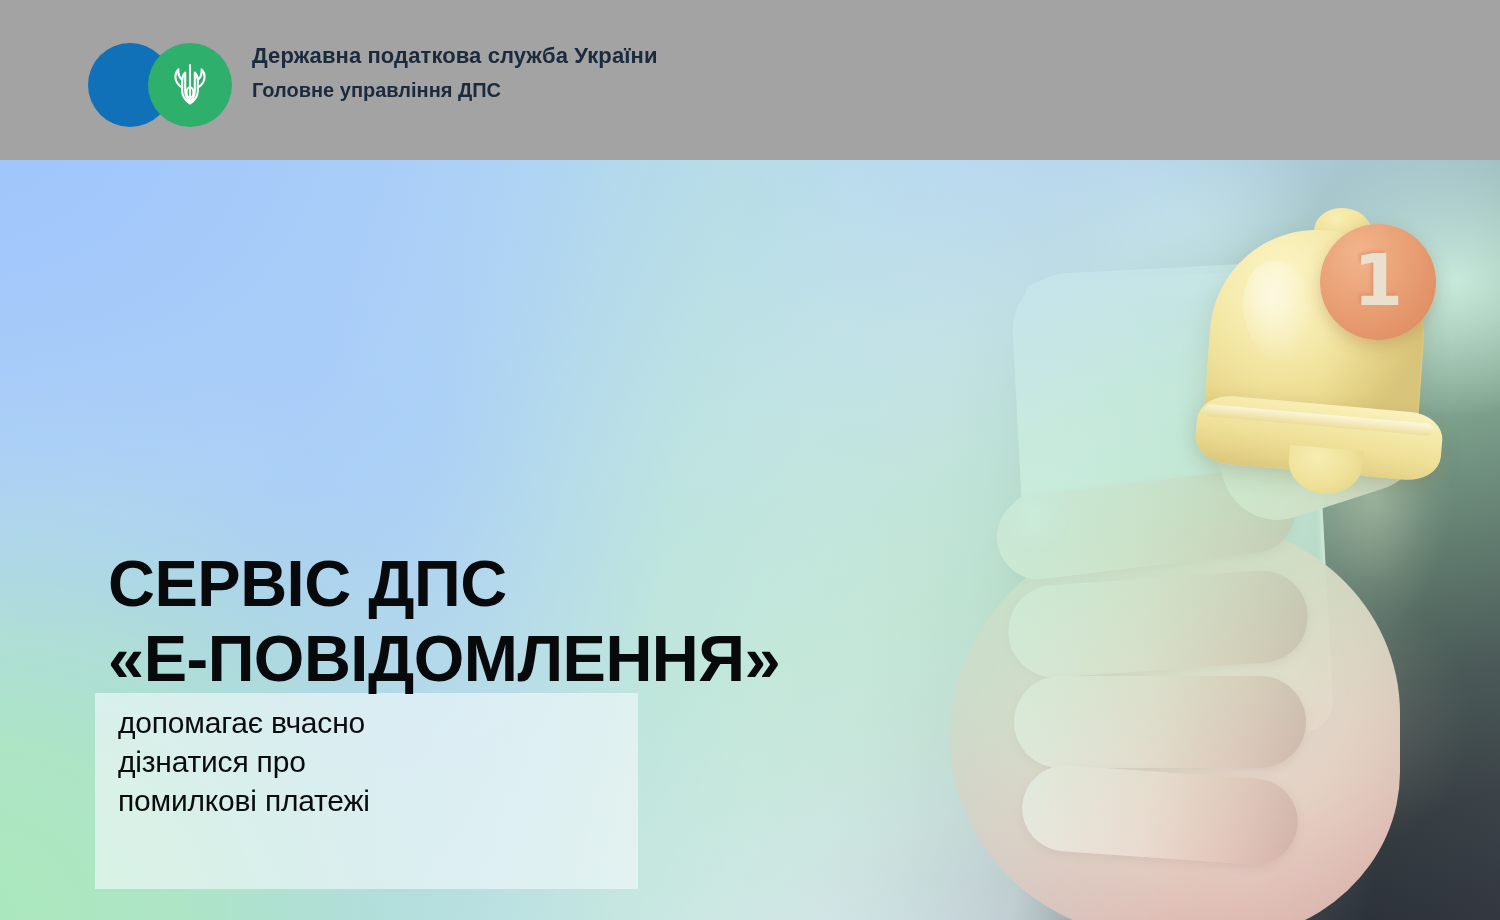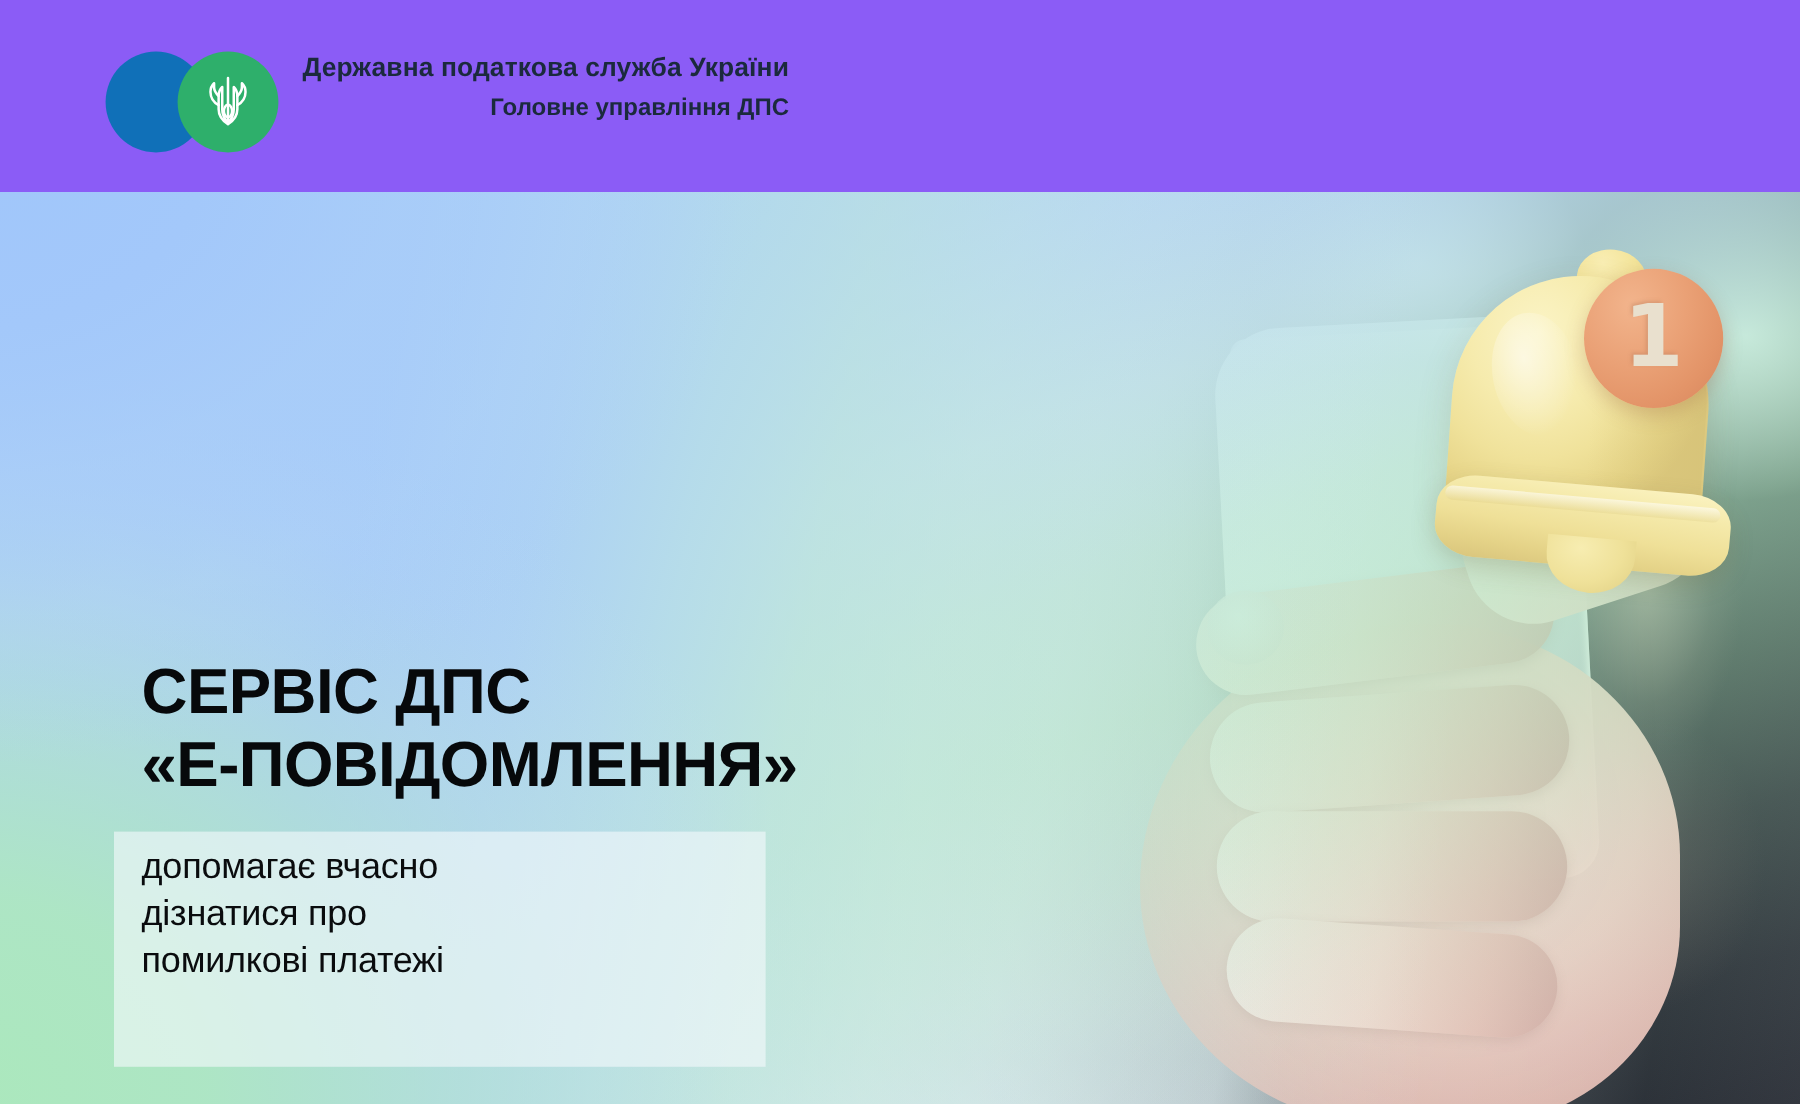--- a/index.html
+++ b/index.html
@@ -19,21 +19,21 @@
     overflow: hidden;
     background: #ffffff;
   }
 
   
   .header {
     position: absolute;
     left: 0; top: 0;
     width: 1500px;
     height: 160px;
-    background: #8b5cf6;
+    background: #a3a3a3;
     z-index: 40;
   }
   .logo-block {
     position: absolute;
     left: 88px;
     top: 40px;
     display: flex;
     align-items: flex-start;
   }
   .logo-marks {
@@ -73,21 +73,21 @@
     line-height: 1.25;
     white-space: nowrap;
   }
   .logo-line-2, .logo-line-3 {
     font-size: 20px;
     font-weight: bold;
     color: #1B2A3D;
     line-height: 1.32;
     white-space: nowrap;
   }
-  .logo-line-2 { margin-top: 7px; text-align: right; }
+  .logo-line-2 { margin-top: 7px; }
 
   
   .hero {
     position: absolute;
     left: 0; top: 160px;
     width: 1500px;
     height: 760px;
     overflow: hidden;
   }
 
@@ -275,25 +275,25 @@
         rgba(160,198,250,1) 0%,
         rgba(163,200,250,0.96) 30%,
         rgba(170,206,248,0.7) 54%,
         rgba(180,214,246,0.3) 76%,
         rgba(190,220,246,0.0) 100%);
   }
 
   
   .headline {
     position: absolute;
-    left: 118px;
+    left: 108px;
     top: 386px;
     z-index: 25;
     font-weight: bold;
-    font-size: 53px;
+    font-size: 65px;
     line-height: 1.16;
     letter-spacing: -0.5px;
     color: #07090B;
     white-space: pre-line;
   }
   .sub-panel {
     position: absolute;
     left: 95px;
     top: 533px;
     width: 543px;

